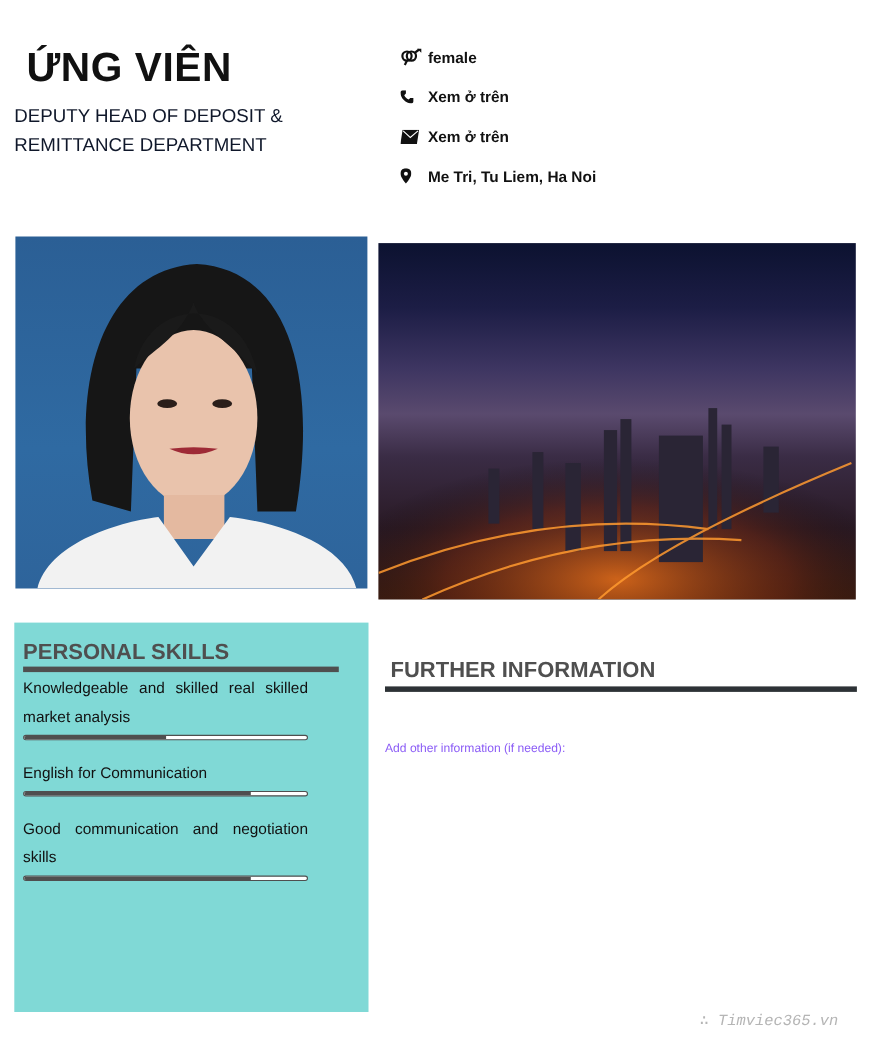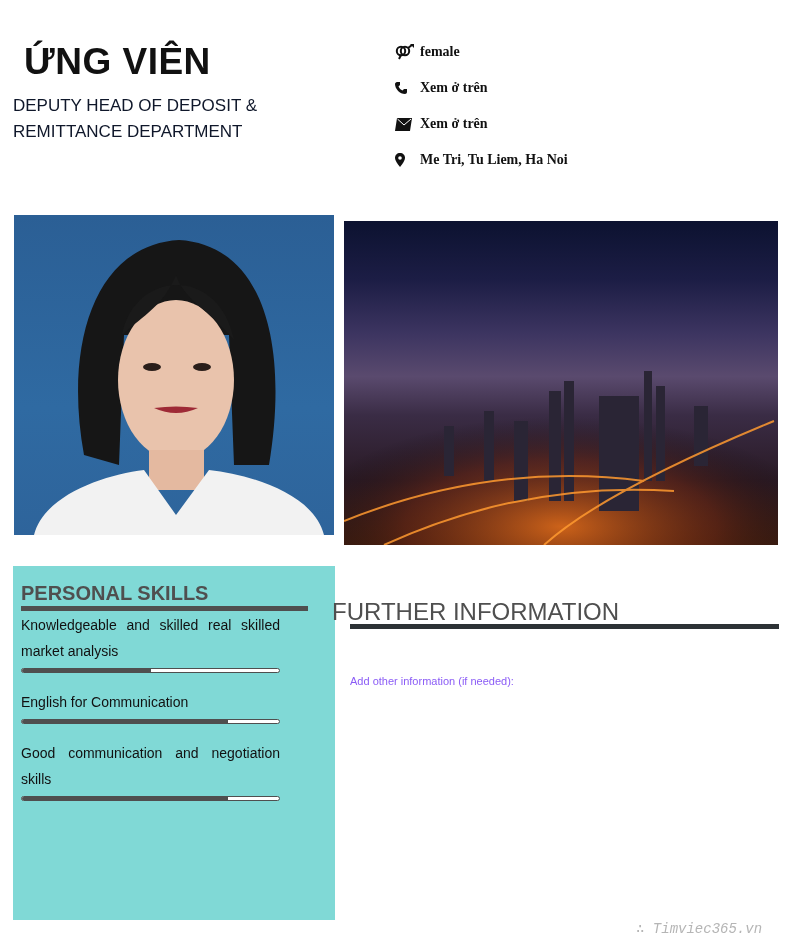--- a/index.html
+++ b/index.html
@@ -2,39 +2,39 @@
 <html><head>
   <meta charset="utf-8">
   <style>
     * { box-sizing: border-box; margin: 0; padding: 0; }
     html, body { width: 800px; height: 943px; background: #ffffff; overflow: hidden; }
     body { position: relative; font-family: "Liberation Sans", "DejaVu Sans", sans-serif; color: #111; }
 
     .name { position: absolute; left: 13px; top: 40px; font-size: 37px; font-weight: 700; letter-spacing: 0.5px; color: #111; line-height: 44px; margin-left: 11px; }
     .job-title { position: absolute; left: 13px; top: 93px; width: 300px; font-size: 17px; line-height: 26px; color: #0f172a; }
 
-    .contacts { position: absolute; left: 395px; top: 34px; font-family: Liberation Serif, serif; }
+    .contacts { position: absolute; left: 364px; top: 34px; }
     .contact { display: flex; align-items: center; height: 36px; }
     .contact .ic { width: 25px; height: 18px; display: flex; align-items: center; justify-content: flex-start; }
     .contact .txt { font-size: 14px; font-weight: 700; color: #111; }
 
     .portrait { position: absolute; left: 14px; top: 215px; width: 320px; height: 320px; overflow: hidden;
       background: linear-gradient(180deg, #2b5f95 0%, #2f6aa2 60%, #2e649b 100%); }
     .city { position: absolute; left: 344px; top: 221px; width: 434px; height: 324px; overflow: hidden;
       background: linear-gradient(180deg, #0c1230 0%, #1c1d45 18%, #3d3561 35%, #5a4a6e 48%, #3a2c45 60%, #2a1a25 80%, #3b1d12 100%); }
 
     .skills-box { position: absolute; left: 13px; top: 566px; width: 322px; height: 354px; background: #80d9d6; }
     .skills-title { position: absolute; left: 8px; top: 16px; font-size: 20px; font-weight: 700; color: #4f4f4f; }
     .skills-rule { position: absolute; left: 8px; top: 40px; width: 287px; height: 5px; background: #4f4f4f; }
     .skill { position: absolute; left: 8px; width: 259px; }
     .skill-name { font-size: 14px; line-height: 26px; color: #111; text-align: justify; text-align-last: left; }
     .bar { margin-top: 4px; width: 259px; height: 5px; border: 1px solid #4f4f4f; border-radius: 3px; background: #ffffff; overflow: hidden; }
     .bar-fill { height: 100%; background: #4f4f4f; }
 
-    .further-title { position: absolute; left: 332px; top: 598px; font-size: 24px; font-weight: 400; color: #4f4f4f; }
+    .further-title { position: absolute; left: 355px; top: 598px; font-size: 20px; font-weight: 700; color: #4f4f4f; }
     .further-rule { position: absolute; left: 350px; top: 624px; width: 429px; height: 5px; background: #2d3236; }
     .further-text { position: absolute; left: 350px; top: 675px; font-size: 11px; color: #8b5cf6; }
 
     .watermark { position: absolute; left: 636px; top: 920px; font-family: "Liberation Mono", "DejaVu Sans Mono", monospace; font-size: 14px; color: #b5b5b5; font-style: italic; }
   </style>
 </head>
 <body>
 
 <div class="name">ỨNG VIÊN</div>
 <div class="job-title">DEPUTY HEAD OF DEPOSIT &amp; REMITTANCE DEPARTMENT</div>

